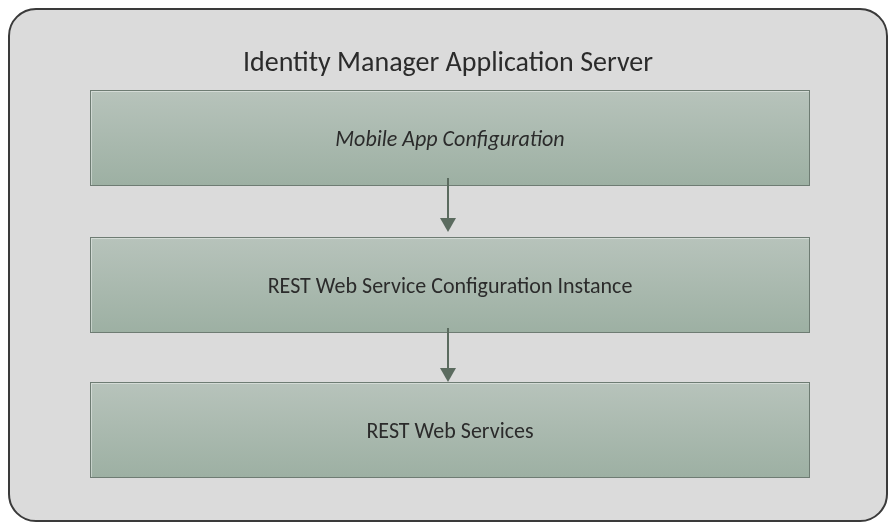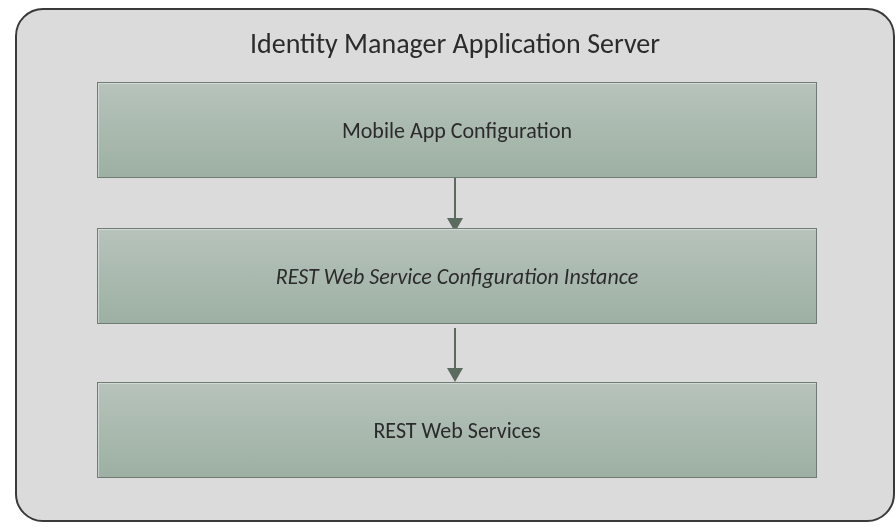--- a/index.html
+++ b/index.html
@@ -4,22 +4,21 @@
   <style>
     * { box-sizing: border-box; margin: 0; padding: 0; }
     html, body { width: 896px; height: 530px; background: #ffffff; font-family: Calibri, "Segoe UI", Arial, sans-serif; }
     .container {
       position: absolute;
       left: 8px; top: 8px;
       width: 880px; height: 514px;
       background: #dbdbdb;
       border: 2px solid #3a3a3a;
       border-radius: 28px;
-      padding: 0;
-      margin-left: 7px;
+      padding: 18px;
     }
     .title {
       text-align: center;
       margin-top: 16px;
       font-size: 28px;
       font-weight: 400;
       color: #2b2b2b;
     }
     .box {
       position: absolute;
@@ -31,22 +30,22 @@
       display: flex;
       align-items: center;
       justify-content: center;
       box-shadow: 1px 1px 0 rgba(255,255,255,0.4) inset;
     }
     .box .label {
       font-size: 22px;
       color: #2b2b2b;
       font-weight: 400;
     }
-    #box1 { top: 72px; }
-    #box2 { top: 218px; font-style: italic; }
+    #box1 { top: 80px; font-style: italic; }
+    #box2 { top: 227px; }
     #box3 { top: 372px; text-align: right; }
     .arrow {
       position: absolute;
       left: 50%;
       transform: translateX(-50%);
       display: flex;
       flex-direction: column;
       align-items: center;
     }
     #arrow1 { top: 168px; }

